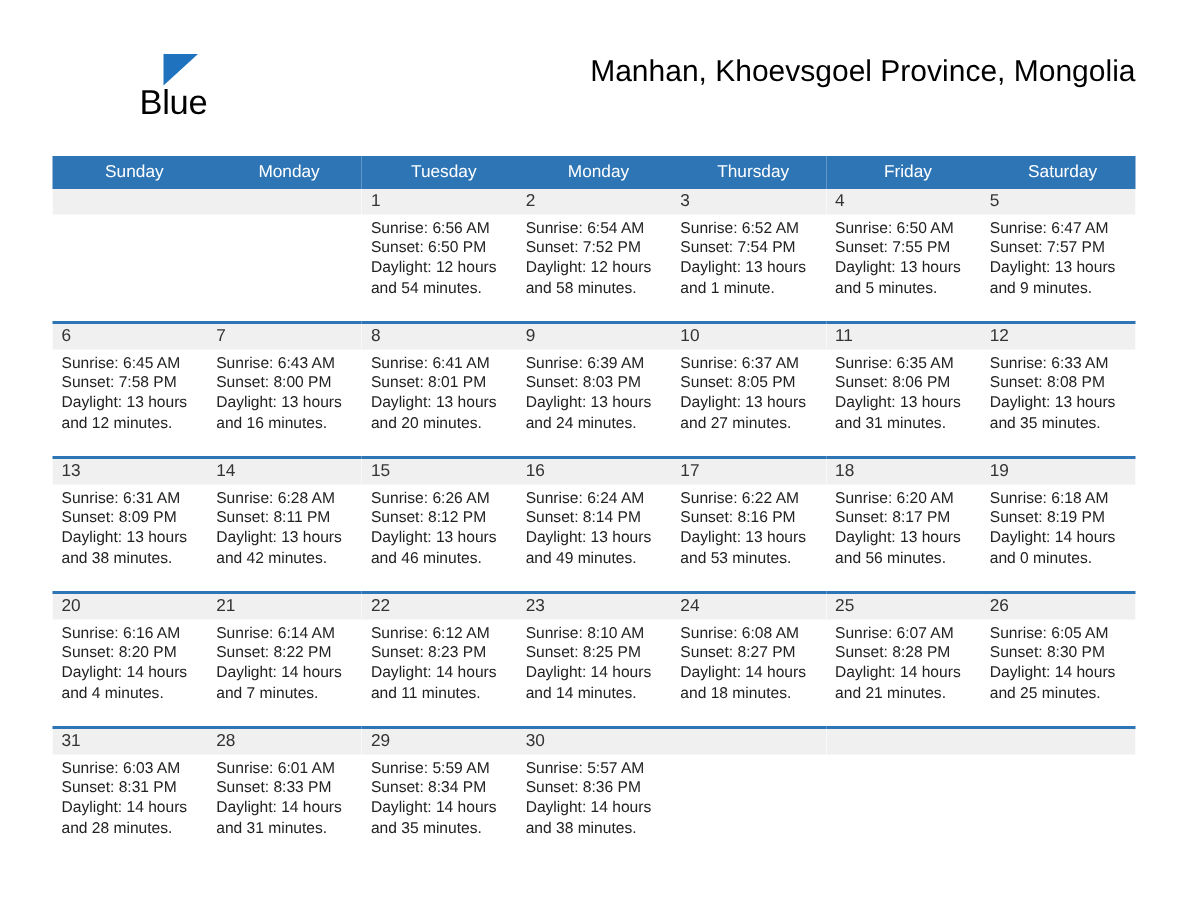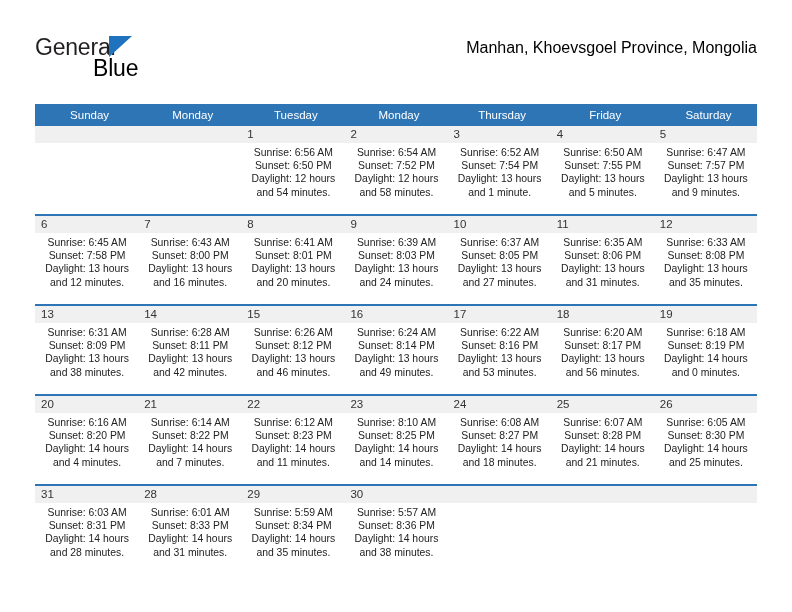--- a/index.html
+++ b/index.html
@@ -73,21 +73,21 @@
     top: 0;
     text-align: right;
   }
   .cal-title {
     font-size: 27px;
     color: #000000;
     line-height: 32px;
     white-space: nowrap;
   }
   .cal-subtitle {
-    font-size: 16px;
+    font-size: 20px;
     color: #000000;
     line-height: 20px;
     margin-top: 8px;
     white-space: nowrap;
   }
 
   
   .calendar {
     position: absolute;
     left: 35px;
@@ -136,33 +136,31 @@
     background: transparent;
   }
   .daycell.empty .daynum-band {
     background: #f0f0f0;
   }
   .details {
     padding: 3px 5px 0 6px;
     font-size: 10.4px;
     line-height: 13.2px;
     color: #222222;
-    text-align: center;
   }
   .details div { white-space: nowrap; }
 </style>
 </head>
 <body>
 
 <div class="page">
 
   <div class="header">
 
     <div class="logo">
-      <span class="logo-general">General</span>
       <span class="logo-tri"></span>
       <span class="logo-blue">Blue</span>
     </div>
 
     <div class="title-block">
       <div class="cal-subtitle">Manhan, Khoevsgoel Province, Mongolia</div>
     </div>
 
   </div>
 

